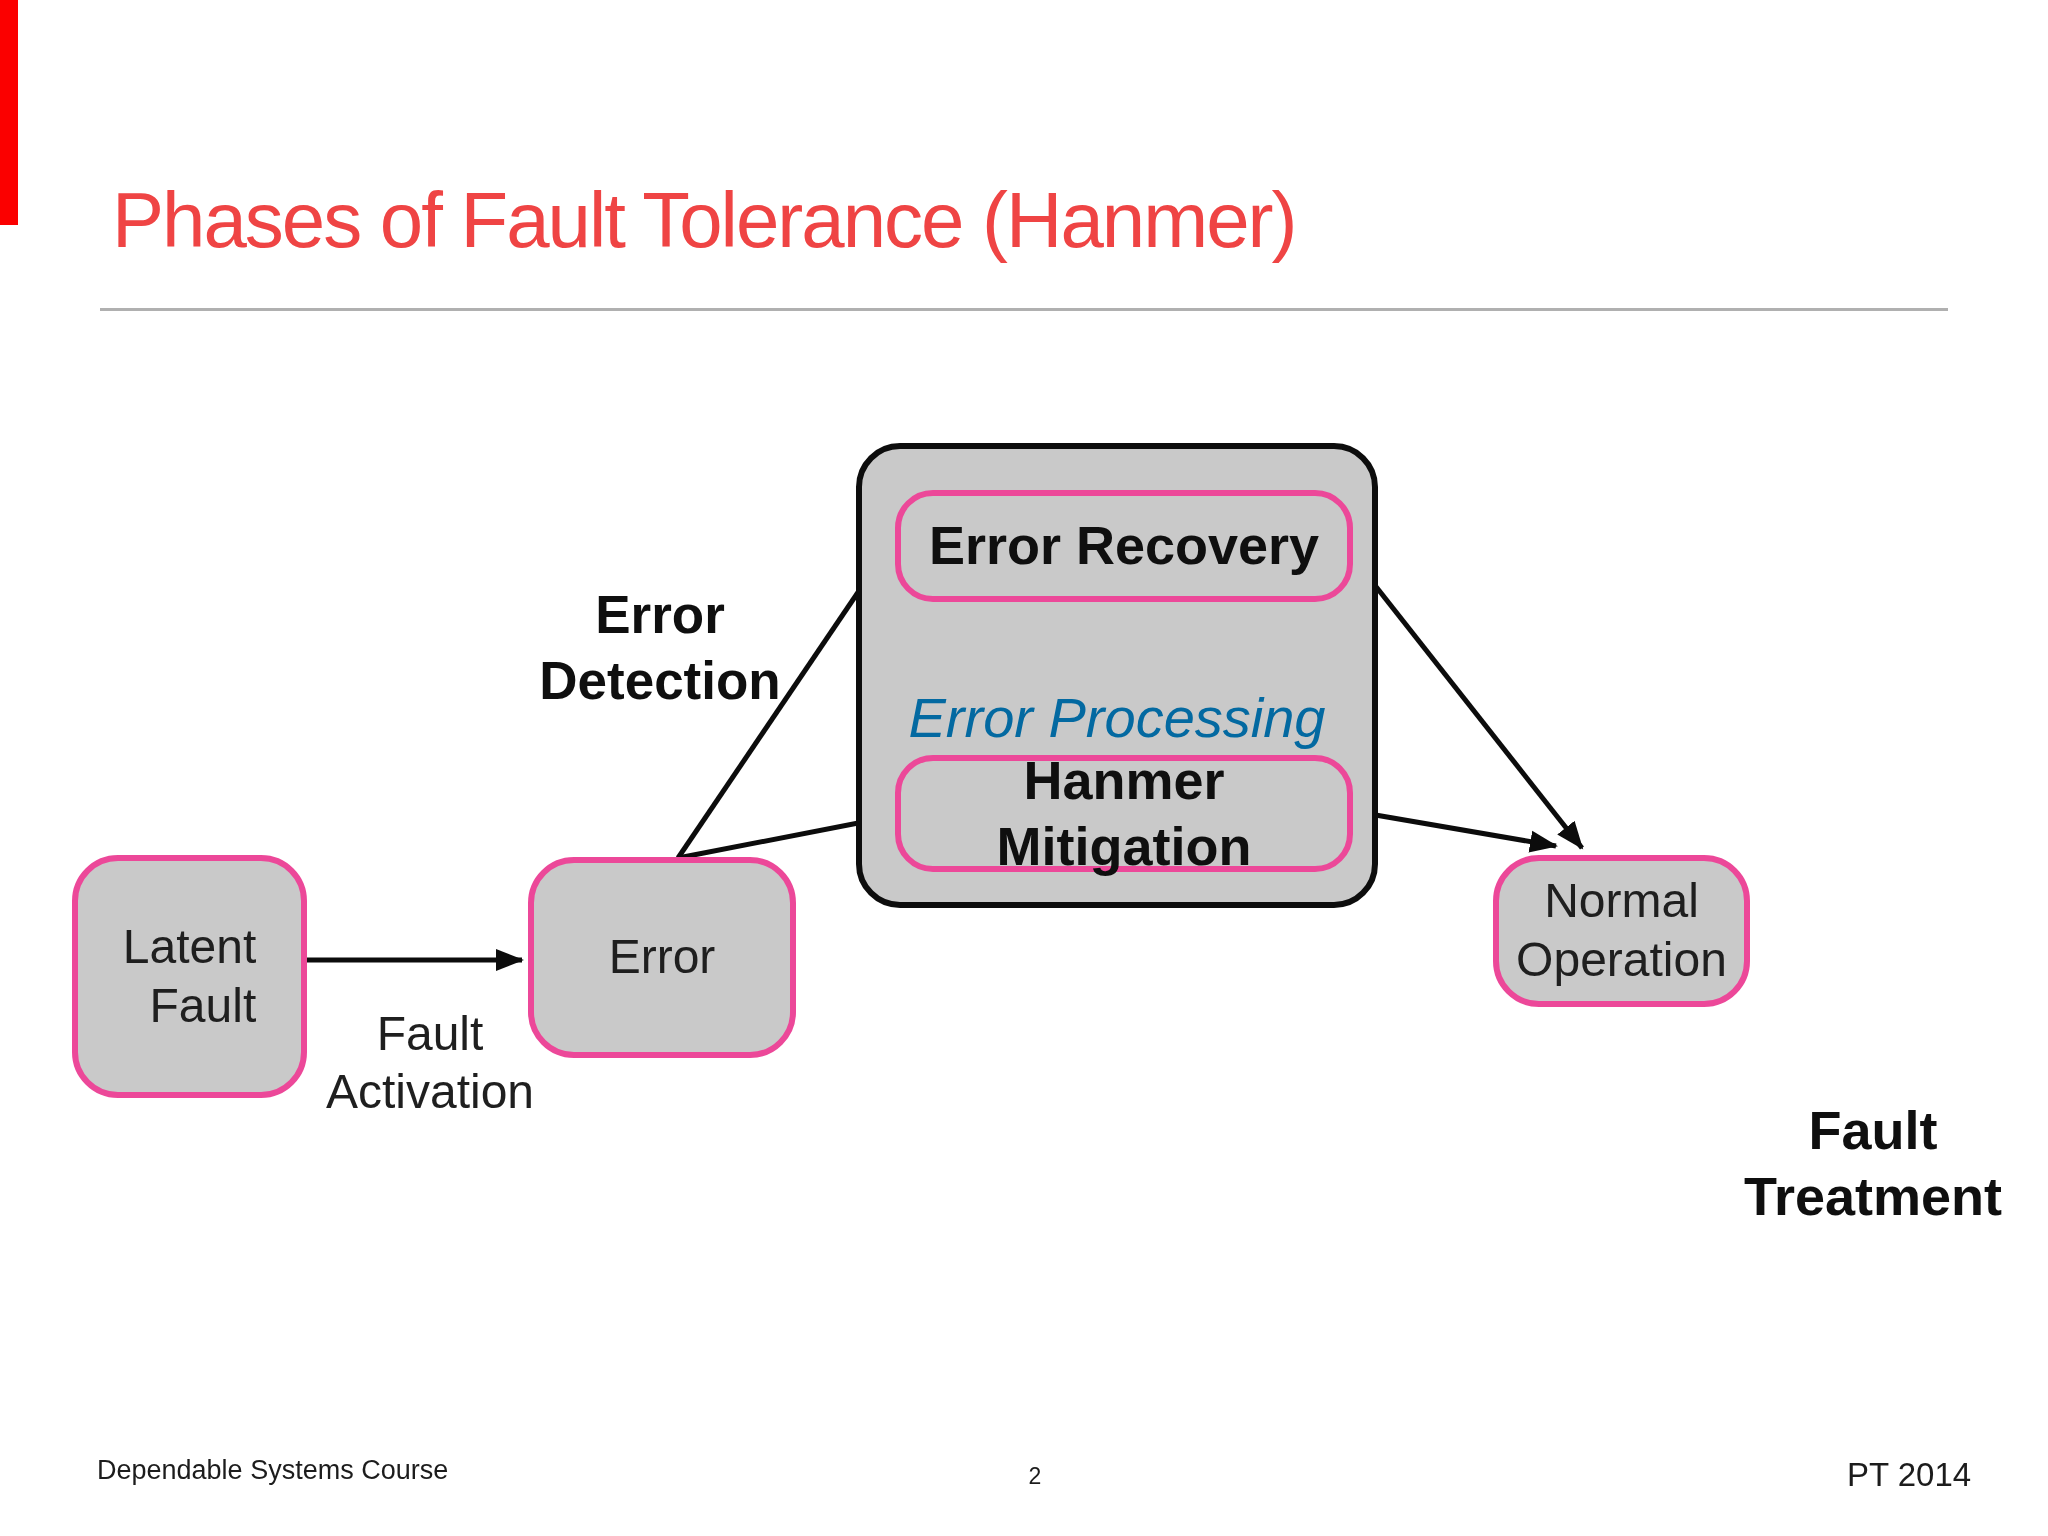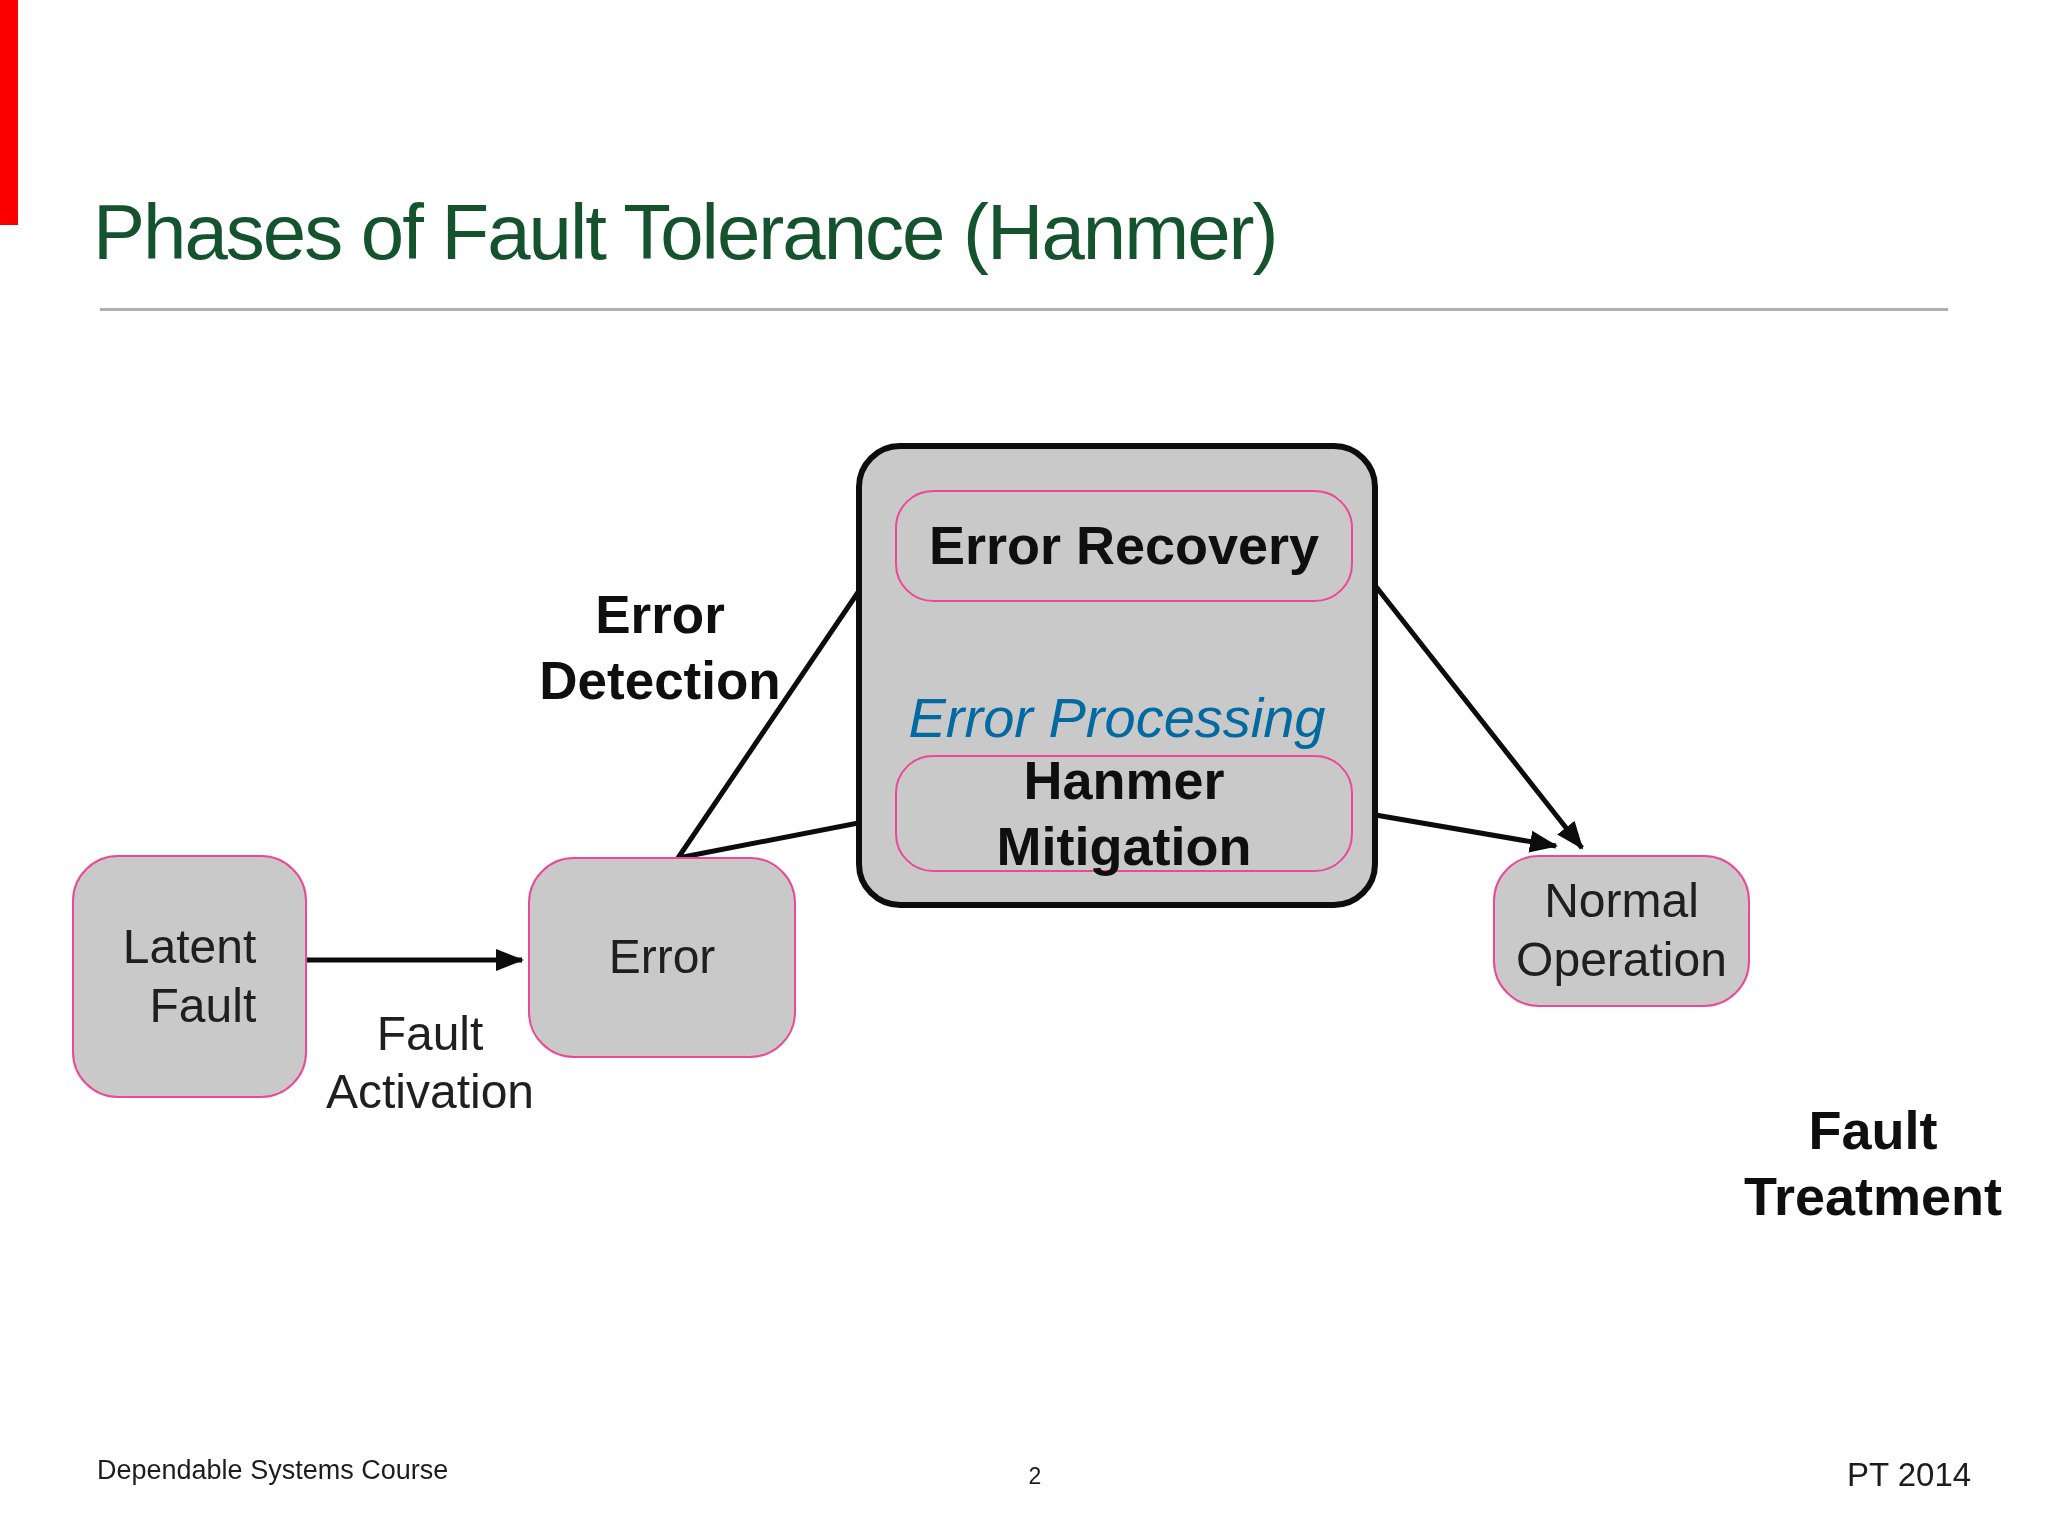--- a/index.html
+++ b/index.html
@@ -12,35 +12,34 @@
     overflow:hidden;
   }
   .abs{position:absolute;}
   .prewrap{white-space:pre-line;}
 
   .accent-bar{
     left:0;top:0;width:18px;height:225px;
     background:#fb0000;
   }
   .slide-title{
-    left:93px;top:180px;
+    left:112px;top:180px;
     font-size:78px;line-height:1.05;
     letter-spacing:-2px;
-    color:#14532d;
-    margin-top:12px;
+    color:#ef4444;
   }
   .divider{
     left:100px;top:308px;width:1848px;height:3px;
     background:#b0b0b0;
   }
 
   .node{
     box-sizing:border-box;
     background:#c9c9c9;
-    border:2px solid #ec4899;
+    border:6px solid #ec4899;
     display:flex;align-items:center;justify-content:center;
     text-align:center;
     font-size:48px;line-height:1.22;color:#1f1f1f;
   }
   .node-latent{left:72px;top:855px;width:235px;height:243px;border-radius:46px;text-align:right;}
   .node-error{left:528px;top:857px;width:268px;height:201px;border-radius:46px;}
   .node-normal{left:1493px;top:855px;width:257px;height:152px;border-radius:46px;}
 
   .container-box{
     box-sizing:border-box;

